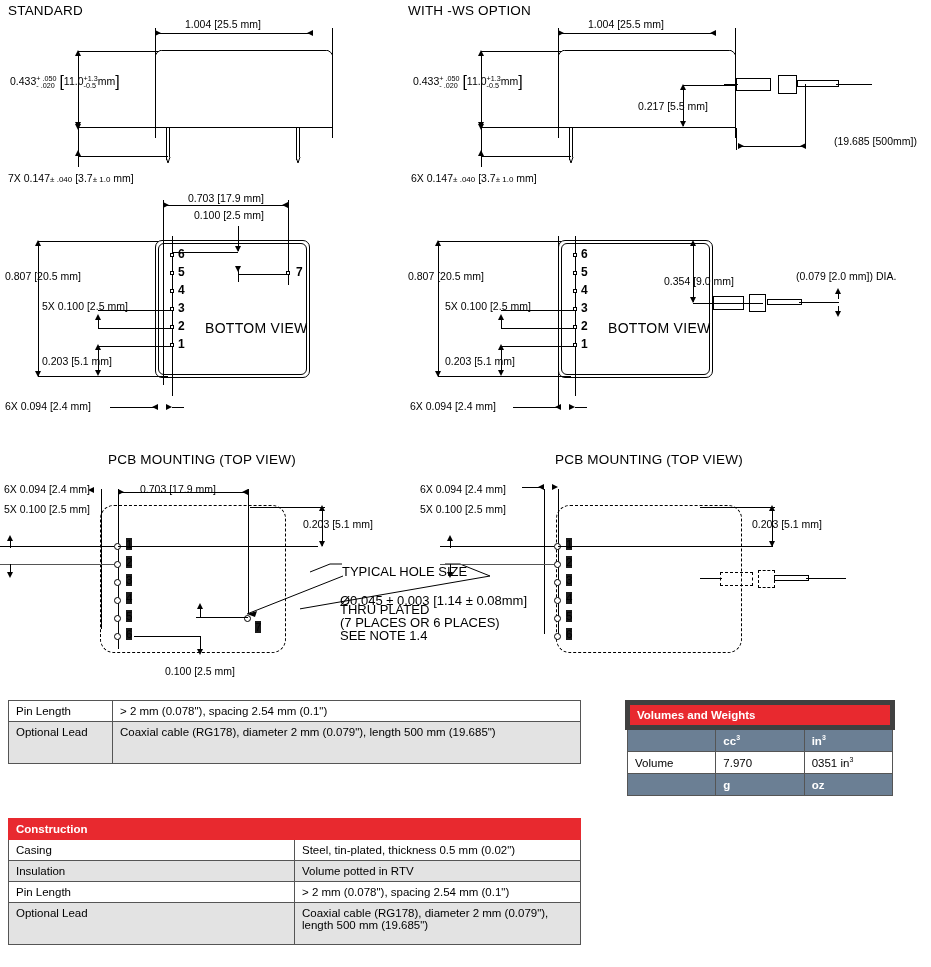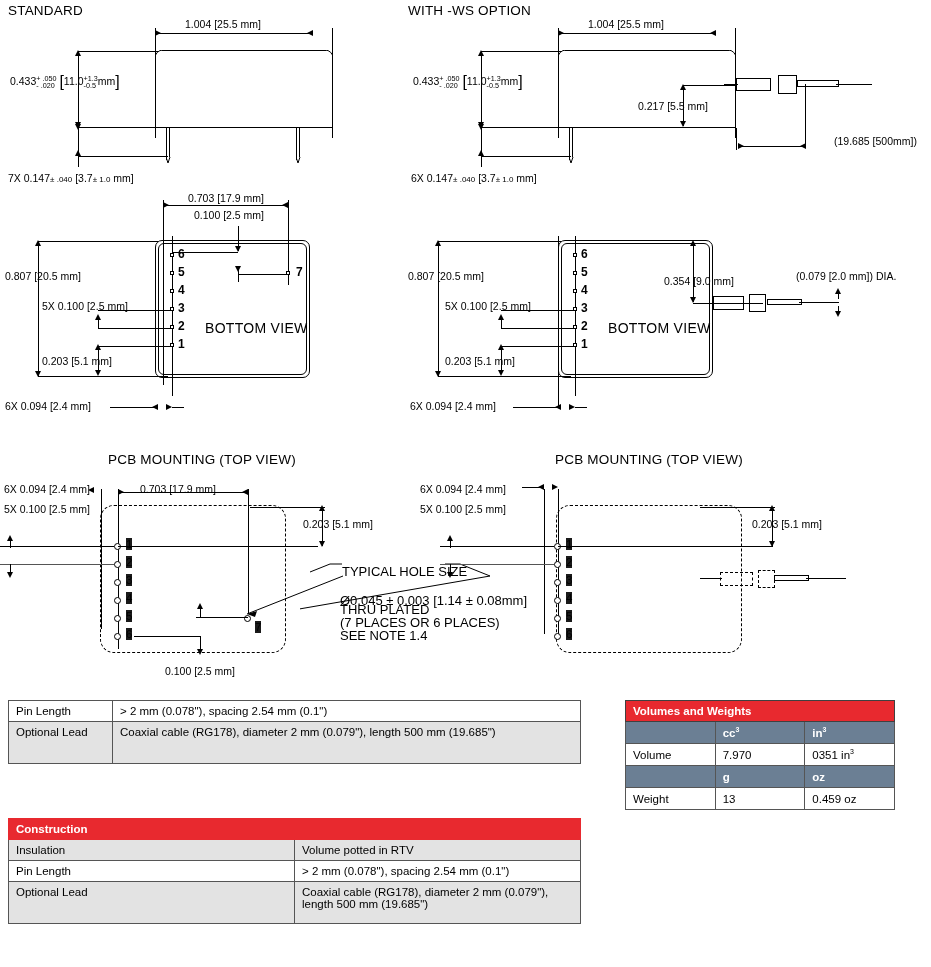--- a/index.html
+++ b/index.html
@@ -53,21 +53,21 @@
     background:#e8292f;color:#fff;text-align:left;font-weight:bold;
     padding:4px 7px;font-size:11.5px;border:1px solid #e8292f;
   }
   table.spec td{border:1px solid #555;padding:4px 7px;vertical-align:top;}
   table.spec td.k{background:#fff;}
   table.spec tr.alt td{background:#e3e3e3;}
   table.spec tr.alt td.k{background:#e3e3e3;}
 
   table.vw{border-collapse:collapse;table-layout:fixed;font-size:11.5px;}
   table.vw th.hdr{background:#e8292f;color:#fff;text-align:left;font-weight:bold;
-                  padding:4px 7px;font-size:11.5px;border:1px solid #404040;}
+                  padding:4px 7px;font-size:11.5px;border:5px solid #404040;}
   table.vw td{border:1px solid #555;padding:4px 7px;height:13px;}
   table.vw td.unit{background:#6b7f94;color:#fff;font-weight:bold;}
   table.vw td.blank{background:#6b7f94;}
   sup{font-size:7px;vertical-align:super;}
 </style>
 </head>
 <body>
 
 <div class="stage">
 
@@ -463,20 +463,24 @@
     <td>Coaxial cable (RG178), diameter 2 mm (0.079"), length 500 mm (19.685")</td>
   </tr>
 </tbody>
     </table>
 
 <table class="spec abs" style="left:8px;top:818px;width:573px;">
   <tbody>
         <tr>
     <th class="hdr" colspan="2">Construction</th>
   </tr>
+  <tr>
+    <td class="k" style="width:89px;">Casing</td>
+    <td>Steel, tin-plated, thickness 0.5 mm (0.02")</td>
+  </tr>
   <tr class="alt">
     <td class="k" style="width:89px;">Insulation</td>
     <td>Volume potted in RTV</td>
   </tr>
   <tr>
     <td class="k" style="width:89px;">Pin Length</td>
     <td>&gt; 2 mm (0.078"), spacing 2.54 mm (0.1")</td>
   </tr>
   <tr class="alt">
     <td class="k" style="width:89px;height:33px;">Optional Lead</td>
@@ -498,21 +502,16 @@
   <tr>
     <td>Volume</td>
     <td>7.970</td>
     <td><span>0351 in</span><sup>3</sup></td>
   </tr>
   <tr>
     <td class="blank"></td>
     <td class="unit">g</td>
     <td class="unit">oz</td>
   </tr>
-  <tr>
-    <td>Weight</td>
-    <td>13</td>
-    <td>0.459 oz</td>
-  </tr>
 </tbody>
     </table>
 
 </div>
 
 </body></html>

